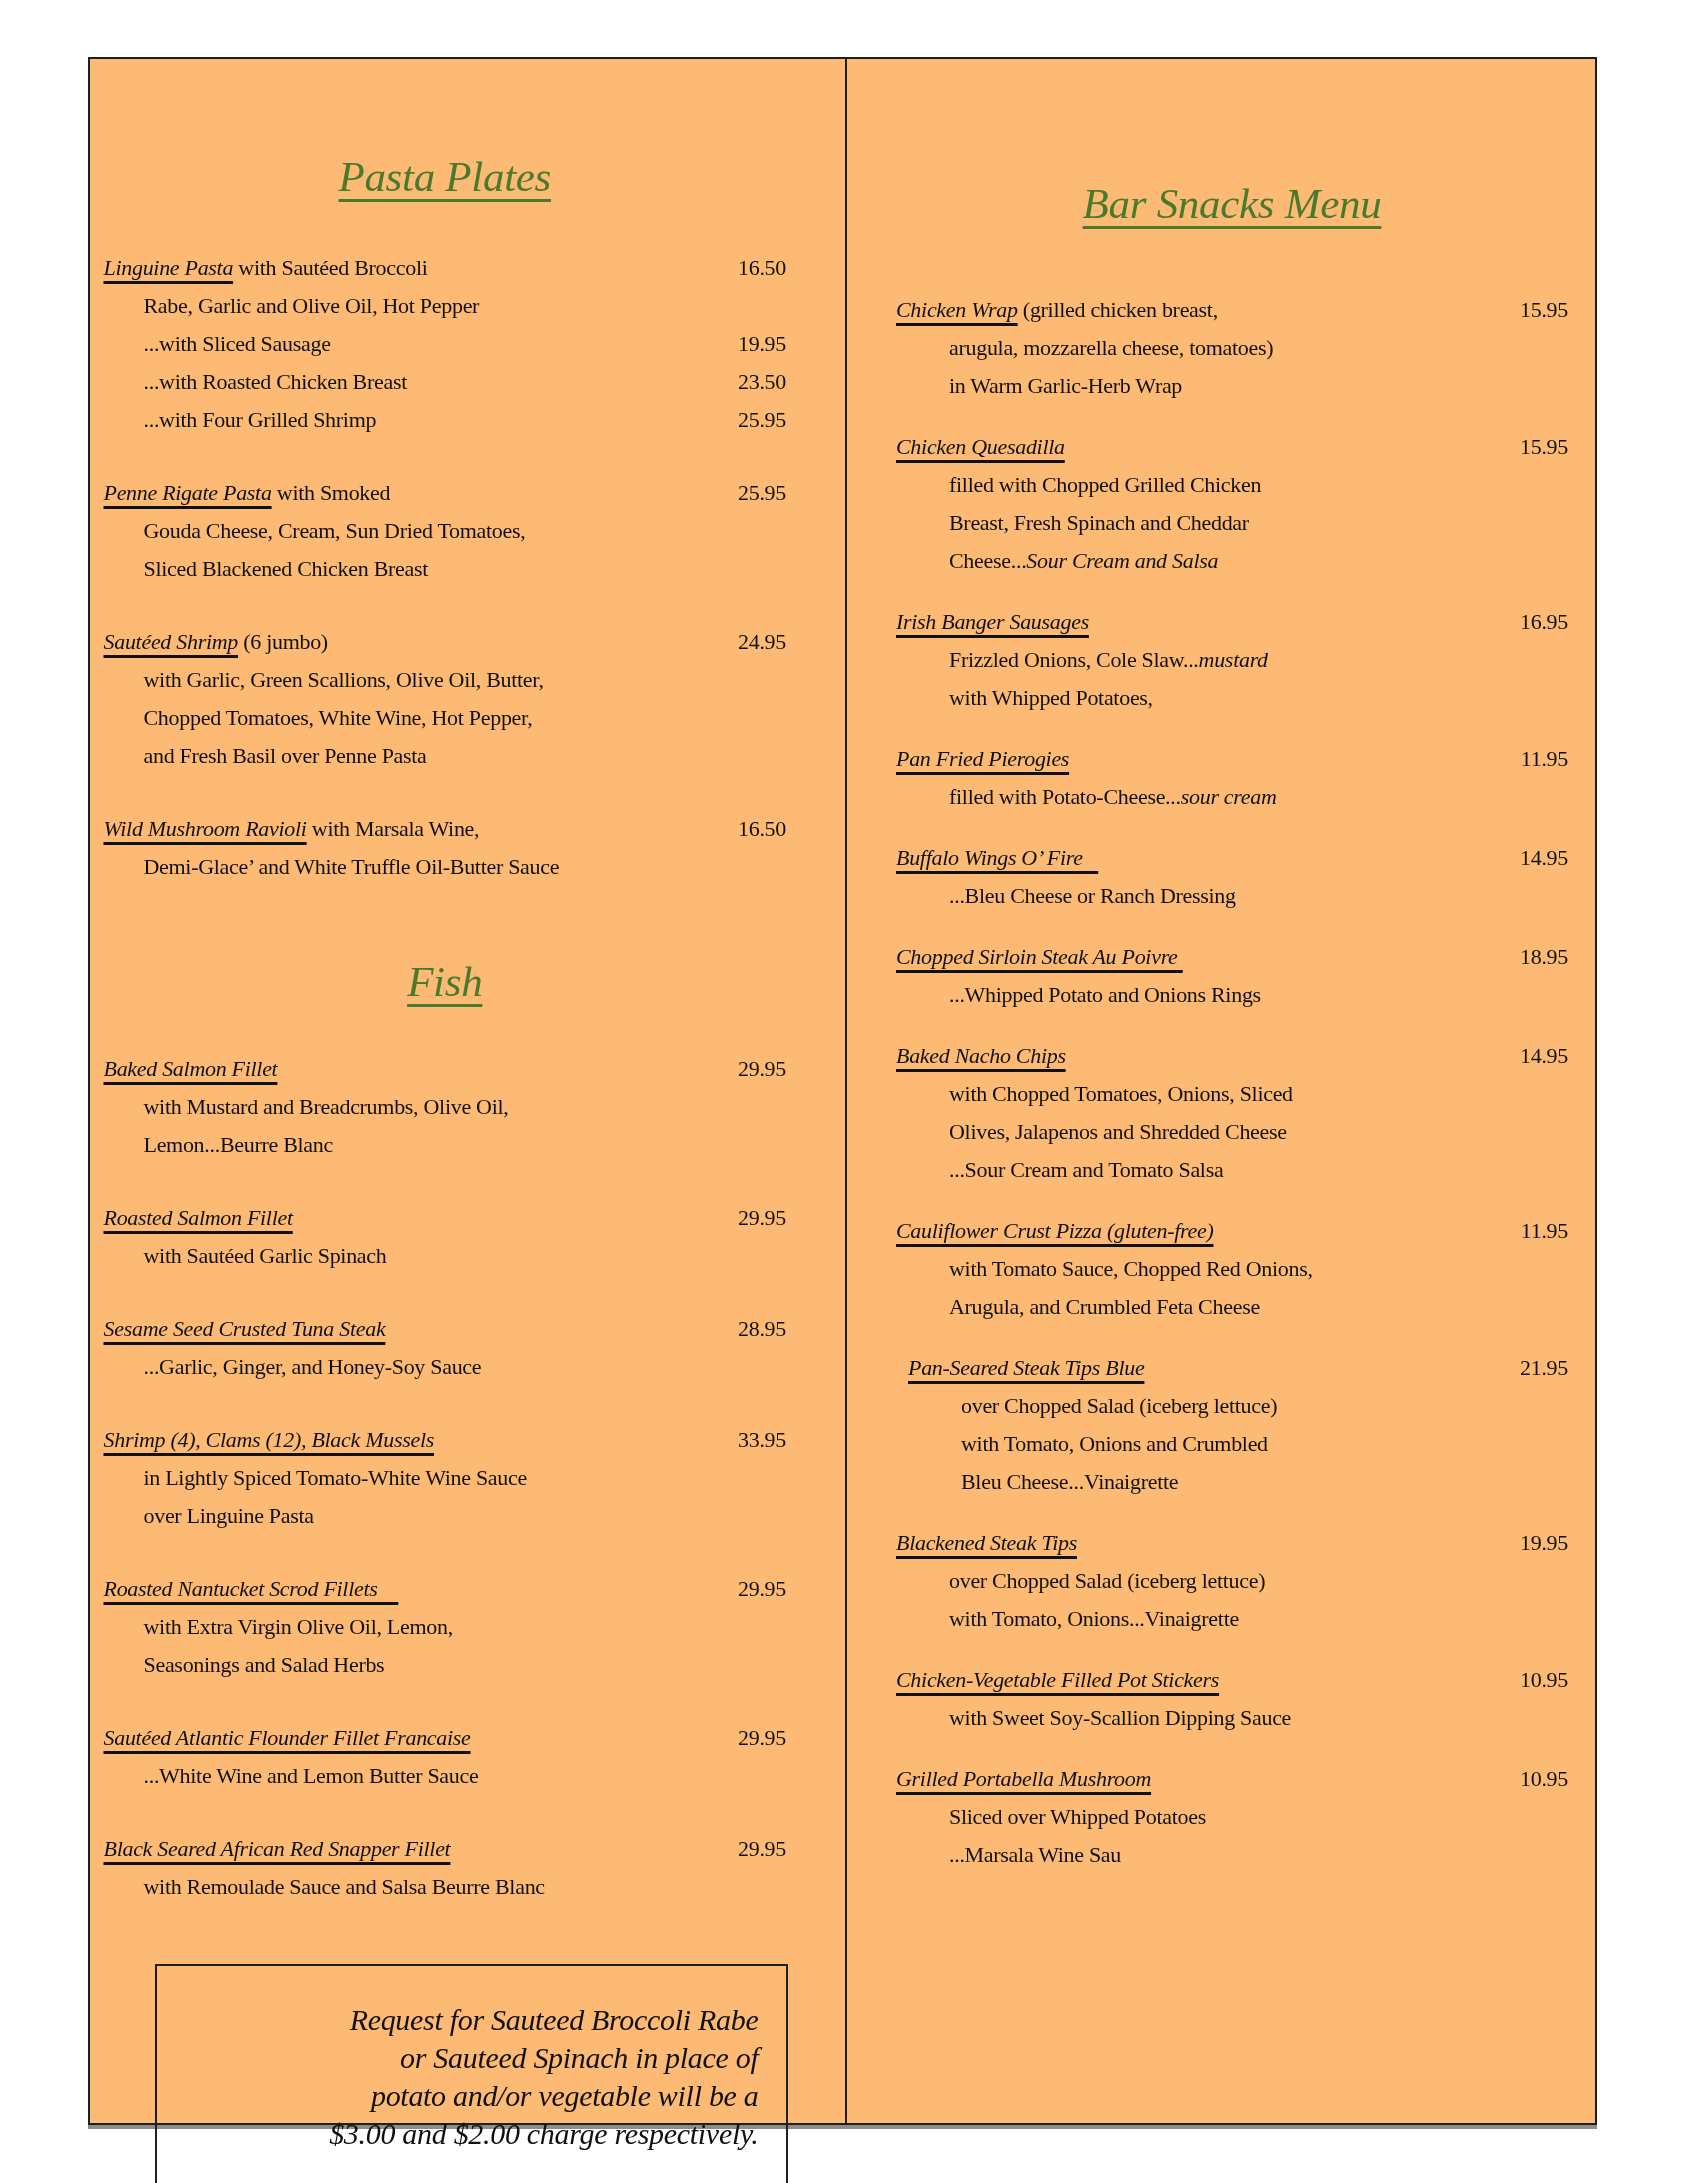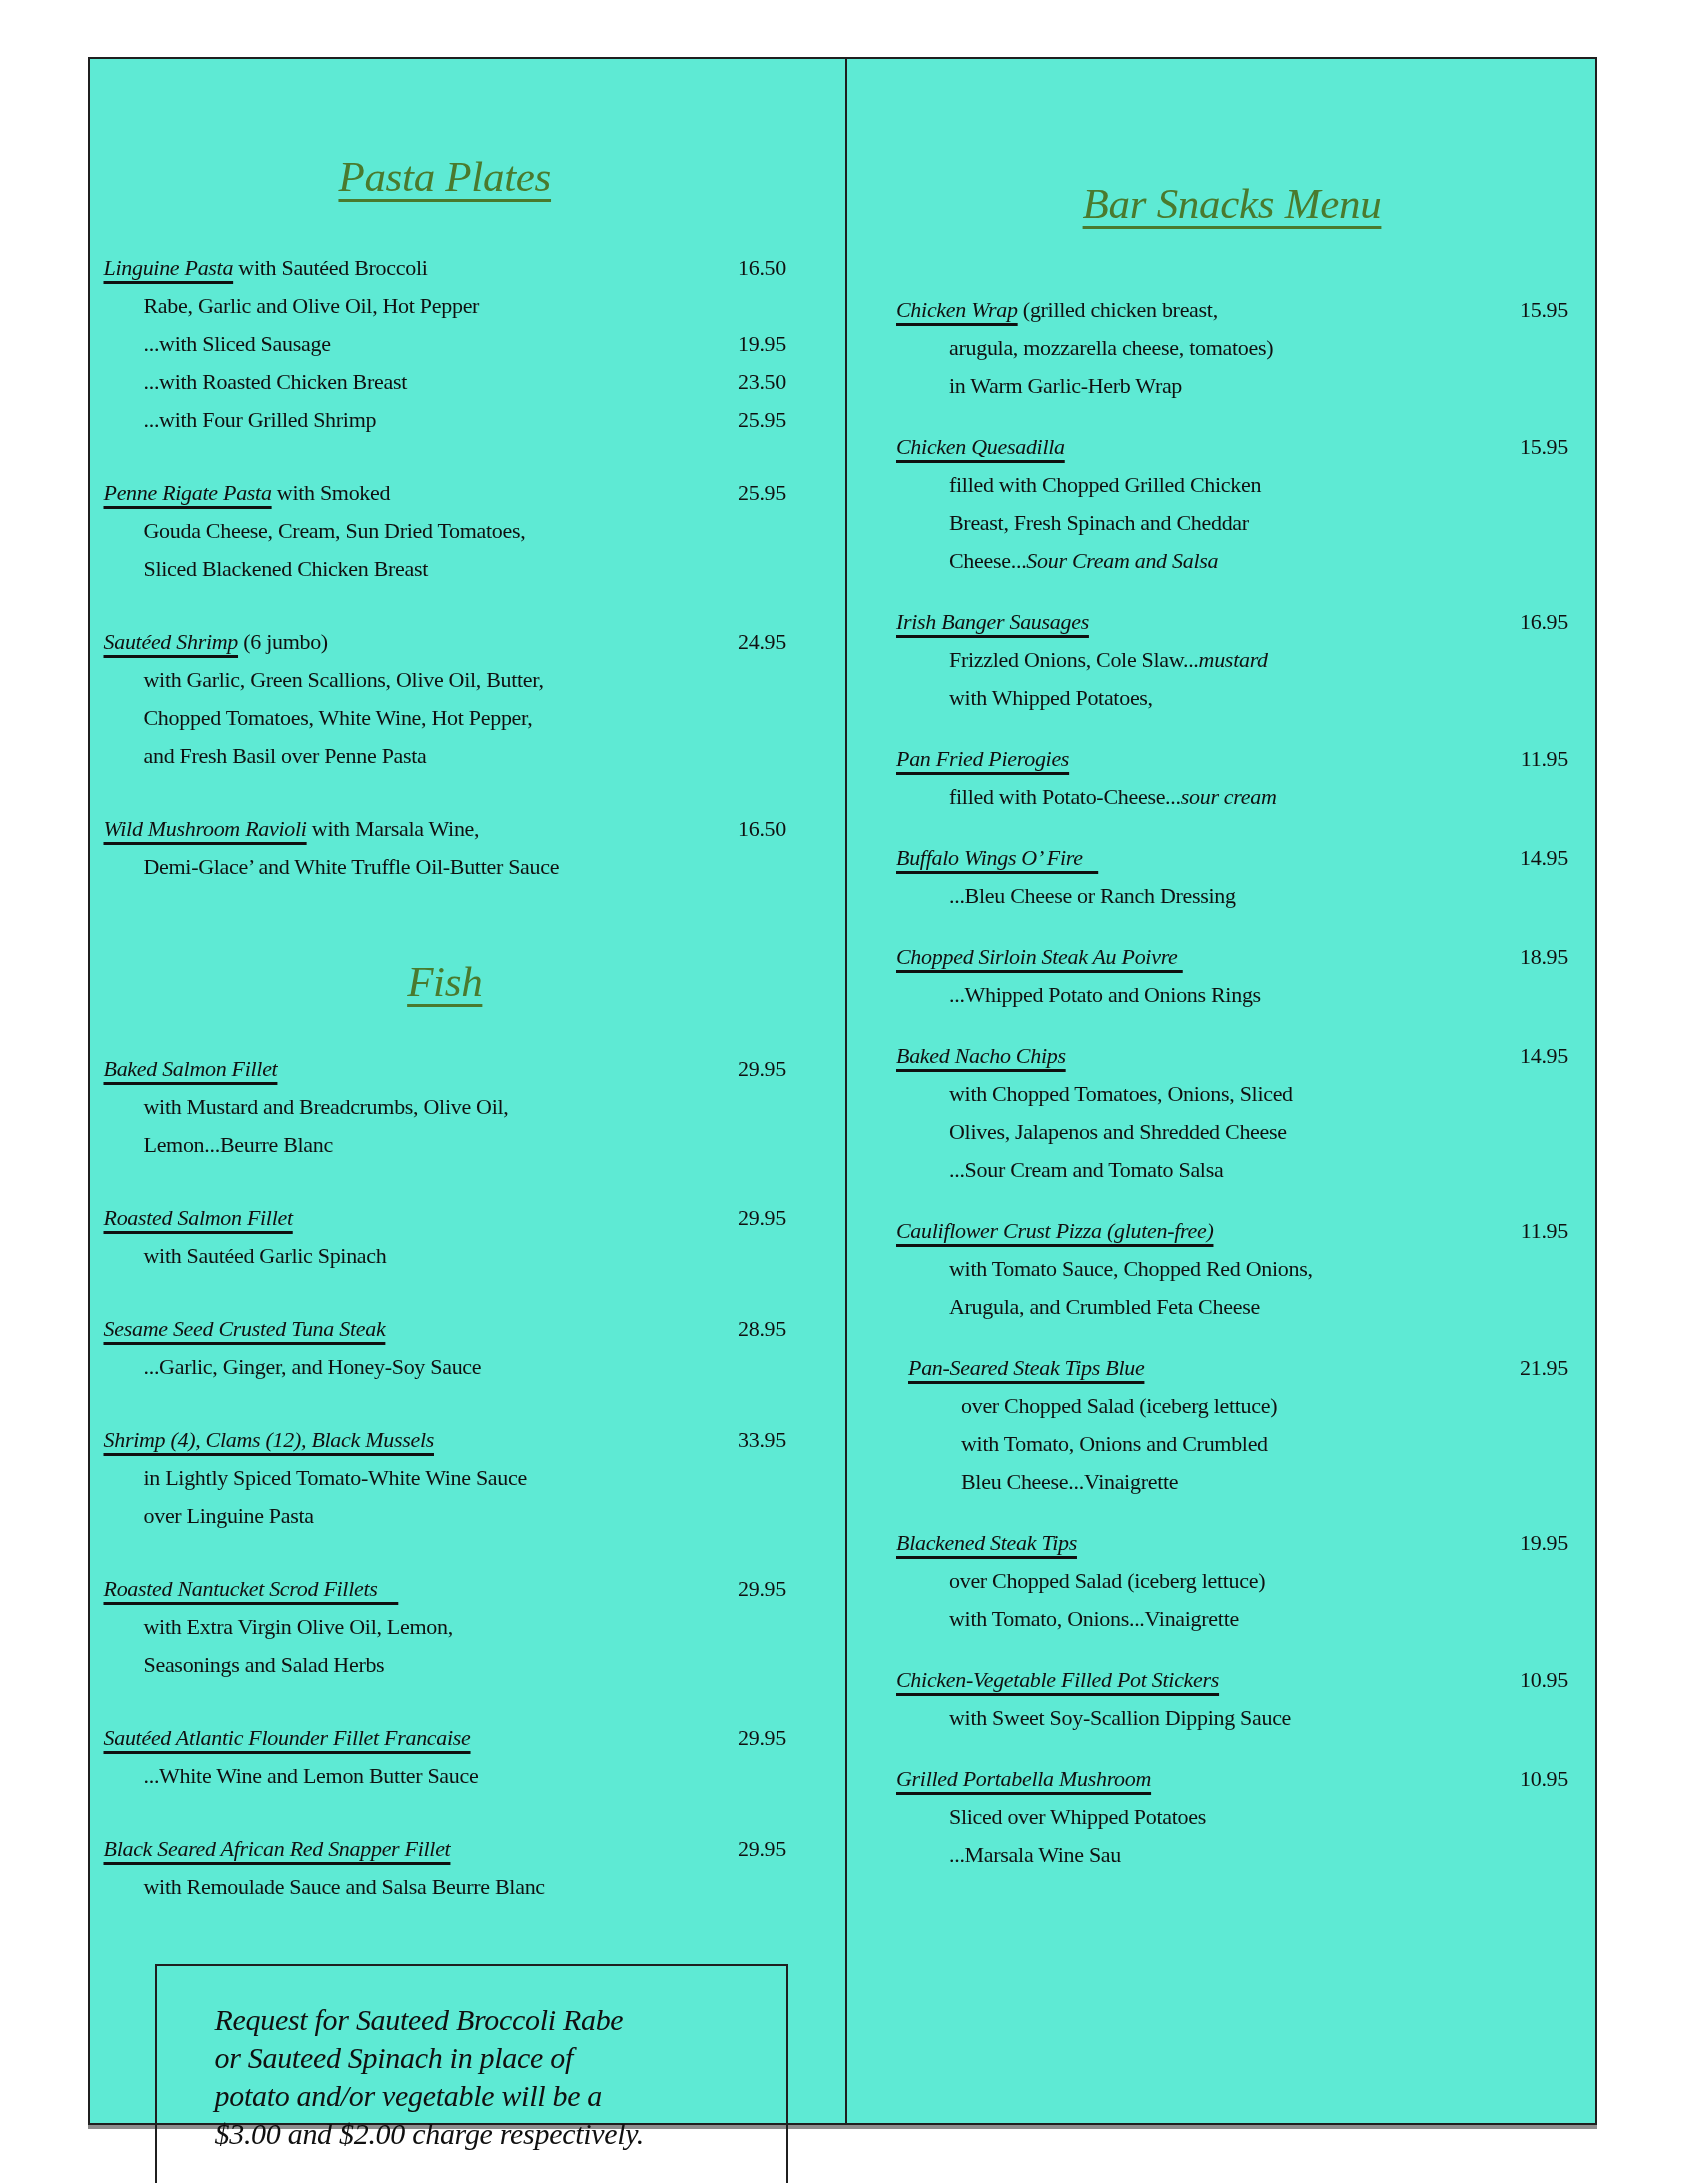--- a/index.html
+++ b/index.html
@@ -11,21 +11,21 @@
     color:#101010;
     letter-spacing:-0.3px;
   }
   .sheet{
     position:absolute; left:88px; top:57px;
     width:1509px; height:2068px;
     border:2.7px solid #1f1f1f;
     box-shadow:0 4px 0 #8d8d8d;
     display:flex;
     box-sizing:border-box;
-    background:#5eead4;
+    background:#fdba74;
   }
   .col{ box-sizing:border-box; }
   .col-left{
     width:757px;
     border-right:2.7px solid #1f1f1f;
     padding:0 59px 0 13.5px;
   }
   .col-right{
     flex:1;
     padding:0 27px 17px 49px;
@@ -69,21 +69,21 @@
     margin-left:51px;
     width:633px;
     box-sizing:border-box;
     border:2.7px solid #1f1f1f;
     box-shadow:0 4px 0 #6f6f6f;
     padding:35px 27px 39px 58px;
     font-size:30px;
     line-height:38px;
     font-style:italic;
   }
-  .note-line{ white-space:nowrap; }
+  .note-line{ white-space:nowrap;text-align:right; }
 </style>
 </head>
 <body>
 
 <div class="sheet">
   <div class="col col-left">
     <div id="left-sections">
         <div class="section">
           <h2 class="sec-title">Pasta Plates</h2>
           <div class="item">

